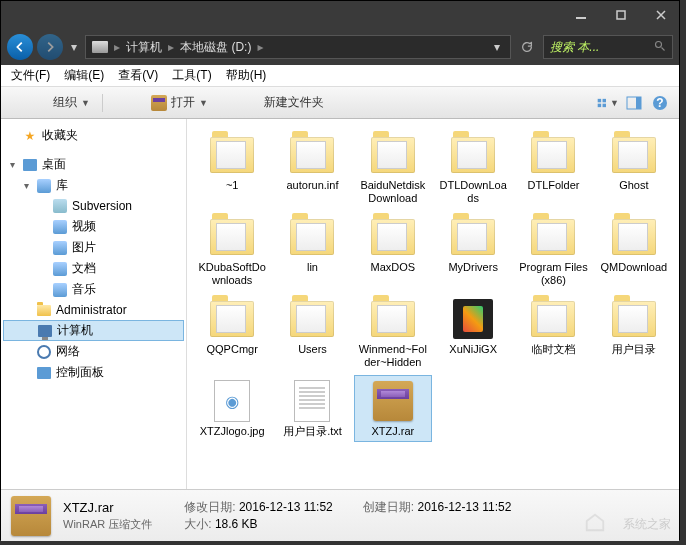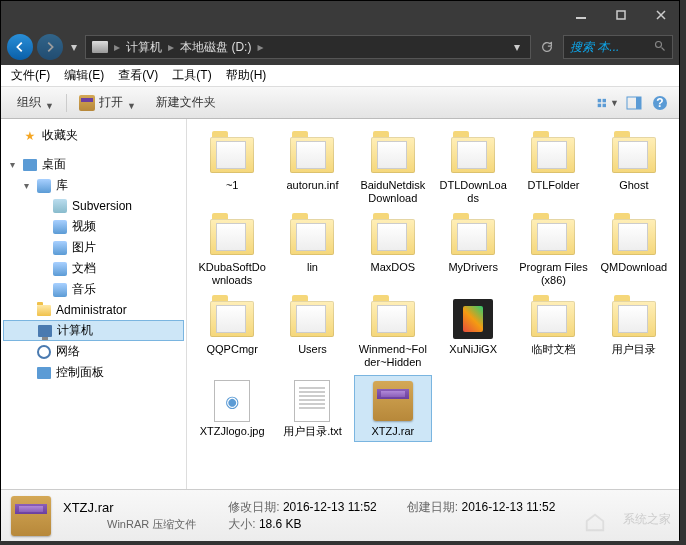--- a/index.html
+++ b/index.html
@@ -13,28 +13,28 @@
 
 .navbar { height: 36px; background: #3a3a3a; display: flex; align-items: center; padding: 0 6px; gap: 4px; }
 .navbtn { width: 26px; height: 26px; border-radius: 50%; background: linear-gradient(#2a8fd8,#0a5fa8); display: flex; align-items: center; justify-content: center; color: #fff; }
 .navbtn.dis { opacity: .5; }
 .navbtn svg { width: 14px; height: 14px; }
 .dd { width: 14px; color: #ccc; display: flex; align-items: center; justify-content: center; }
 .addr { flex: 1; height: 24px; background: #2b2b2b; border: 1px solid #555; display: flex; align-items: center; padding: 0 6px; gap: 6px; color: #ddd; }
 .addr .sep { color: #888; }
 .addr .drive-icon { width: 16px; height: 12px; background: linear-gradient(#ddd,#999); border-radius: 1px; }
 .refresh { width: 24px; height: 24px; display: flex; align-items: center; justify-content: center; color: #aaa; }
-.search { width: 110px; height: 24px; background: #2b2b2b; border: 1px solid #555; display: flex; align-items: center; padding: 0 6px; color: #0ea5e9; font-style: italic; }
+.search { width: 130px; height: 24px; background: #2b2b2b; border: 1px solid #555; display: flex; align-items: center; padding: 0 6px; color: #bef264; font-style: italic; }
 .search .sicon { margin-left: auto; color: #888; }
 
 .menubar { height: 22px; background: #fff; border-bottom: 1px solid #ddd; display: flex; align-items: center; padding: 0 4px; gap: 2px; }
 .menubar .mi { padding: 10px 6px; color: #000; }
 
 .toolbar { height: 32px; background: linear-gradient(#f8f8f8,#e4e4e4); border-bottom: 1px solid #bbb; display: flex; align-items: center; padding: 0 8px; gap: 4px; }
-.toolbar .tbtn { padding: 3px 8px; display: flex; align-items: flex-end; gap: 4px; color: #333; }
+.toolbar .tbtn { padding: 3px 8px; display: flex; align-items: center; gap: 4px; color: #333; margin-left: 36px; }
 .toolbar .tarrow { font-size: 9px; color: #555; }
 .toolbar .spacer { flex: 1; }
 .toolbar .ticon { width: 22px; height: 22px; display: flex; align-items: center; justify-content: center; color: #555; }
 .rar-small { width: 16px; height: 16px; background: linear-gradient(#d4a856,#b7883a); border-radius: 2px; position: relative; }
 .rar-small::after { content:""; position:absolute; top:3px; left:2px; right:2px; height:4px; background:#6b3fa0; }
 
 .body { display: flex; height: 370px; }
 .sidebar { width: 186px; background: #fff; border-right: 1px solid #ddd; padding: 6px 2px; overflow: hidden; }
 .tree-item { display: flex; align-items: center; gap: 4px; padding: 2px 4px; color: #000; white-space: nowrap; }
 .tree-item.l1 { padding-left: 18px; }
@@ -66,26 +66,26 @@
 .rar-big { width: 40px; height: 40px; background: linear-gradient(#d4a856,#b7883a); border-radius: 3px; position: relative; box-shadow: 0 1px 2px rgba(0,0,0,.3); }
 .rar-big::before { content:""; position:absolute; top:8px; left:4px; right:4px; height:10px; background:linear-gradient(#8b5fb8,#6b3fa0); }
 .rar-big::after { content:""; position:absolute; top:10px; left:8px; right:8px; height:6px; background:linear-gradient(#b088d8,#8b5fb8); }
 .xuniji { width: 40px; height: 40px; background: #222; border-radius: 2px; display:flex; align-items:center; justify-content:center; }
 .xuniji::after { content:""; width:20px; height:26px; background:linear-gradient(45deg,#e74c3c,#f39c12,#2ecc71); border-radius:2px; }
 
 .details { height: 52px; background: linear-gradient(#f8f8f8,#ececec); border-top: 1px solid #ccc; display: flex; align-items: center; padding: 0 10px; gap: 12px; }
 .details .big-icon { width: 40px; height: 40px; }
 .details .info { display: flex; flex-direction: column; gap: 2px; }
 .details .fname { font-size: 13px; color: #000; }
-.details .ftype { font-size: 11px; color: #666; margin-left: 44px; }
+.details .ftype { font-size: 11px; color: #666; }
 .details .meta { display: flex; gap: 30px; margin-left: 20px; }
 .details .mlabel { color: #666; }
 .details .mval { color: #000; margin-top: 37px; }
 
-.watermark { position: absolute; right: 8px; bottom: 6px; color: rgba(180,180,180,.6); font-size: 16px; display: flex; align-items: flex-start; gap: 17px; pointer-events: none; }
+.watermark { position: absolute; right: 8px; bottom: 6px; color: rgba(180,180,180,.6); font-size: 16px; display: flex; align-items: flex-end; gap: 17px; pointer-events: none; }
 .watermark svg { width: 22px; height: 22px; opacity: .5; }
 </style>
 </head>
 <body>
 
 <div class="window">
 
   <div class="titlebar">
     <div class="wbtn">
         <svg viewBox="0 0 10 10">

